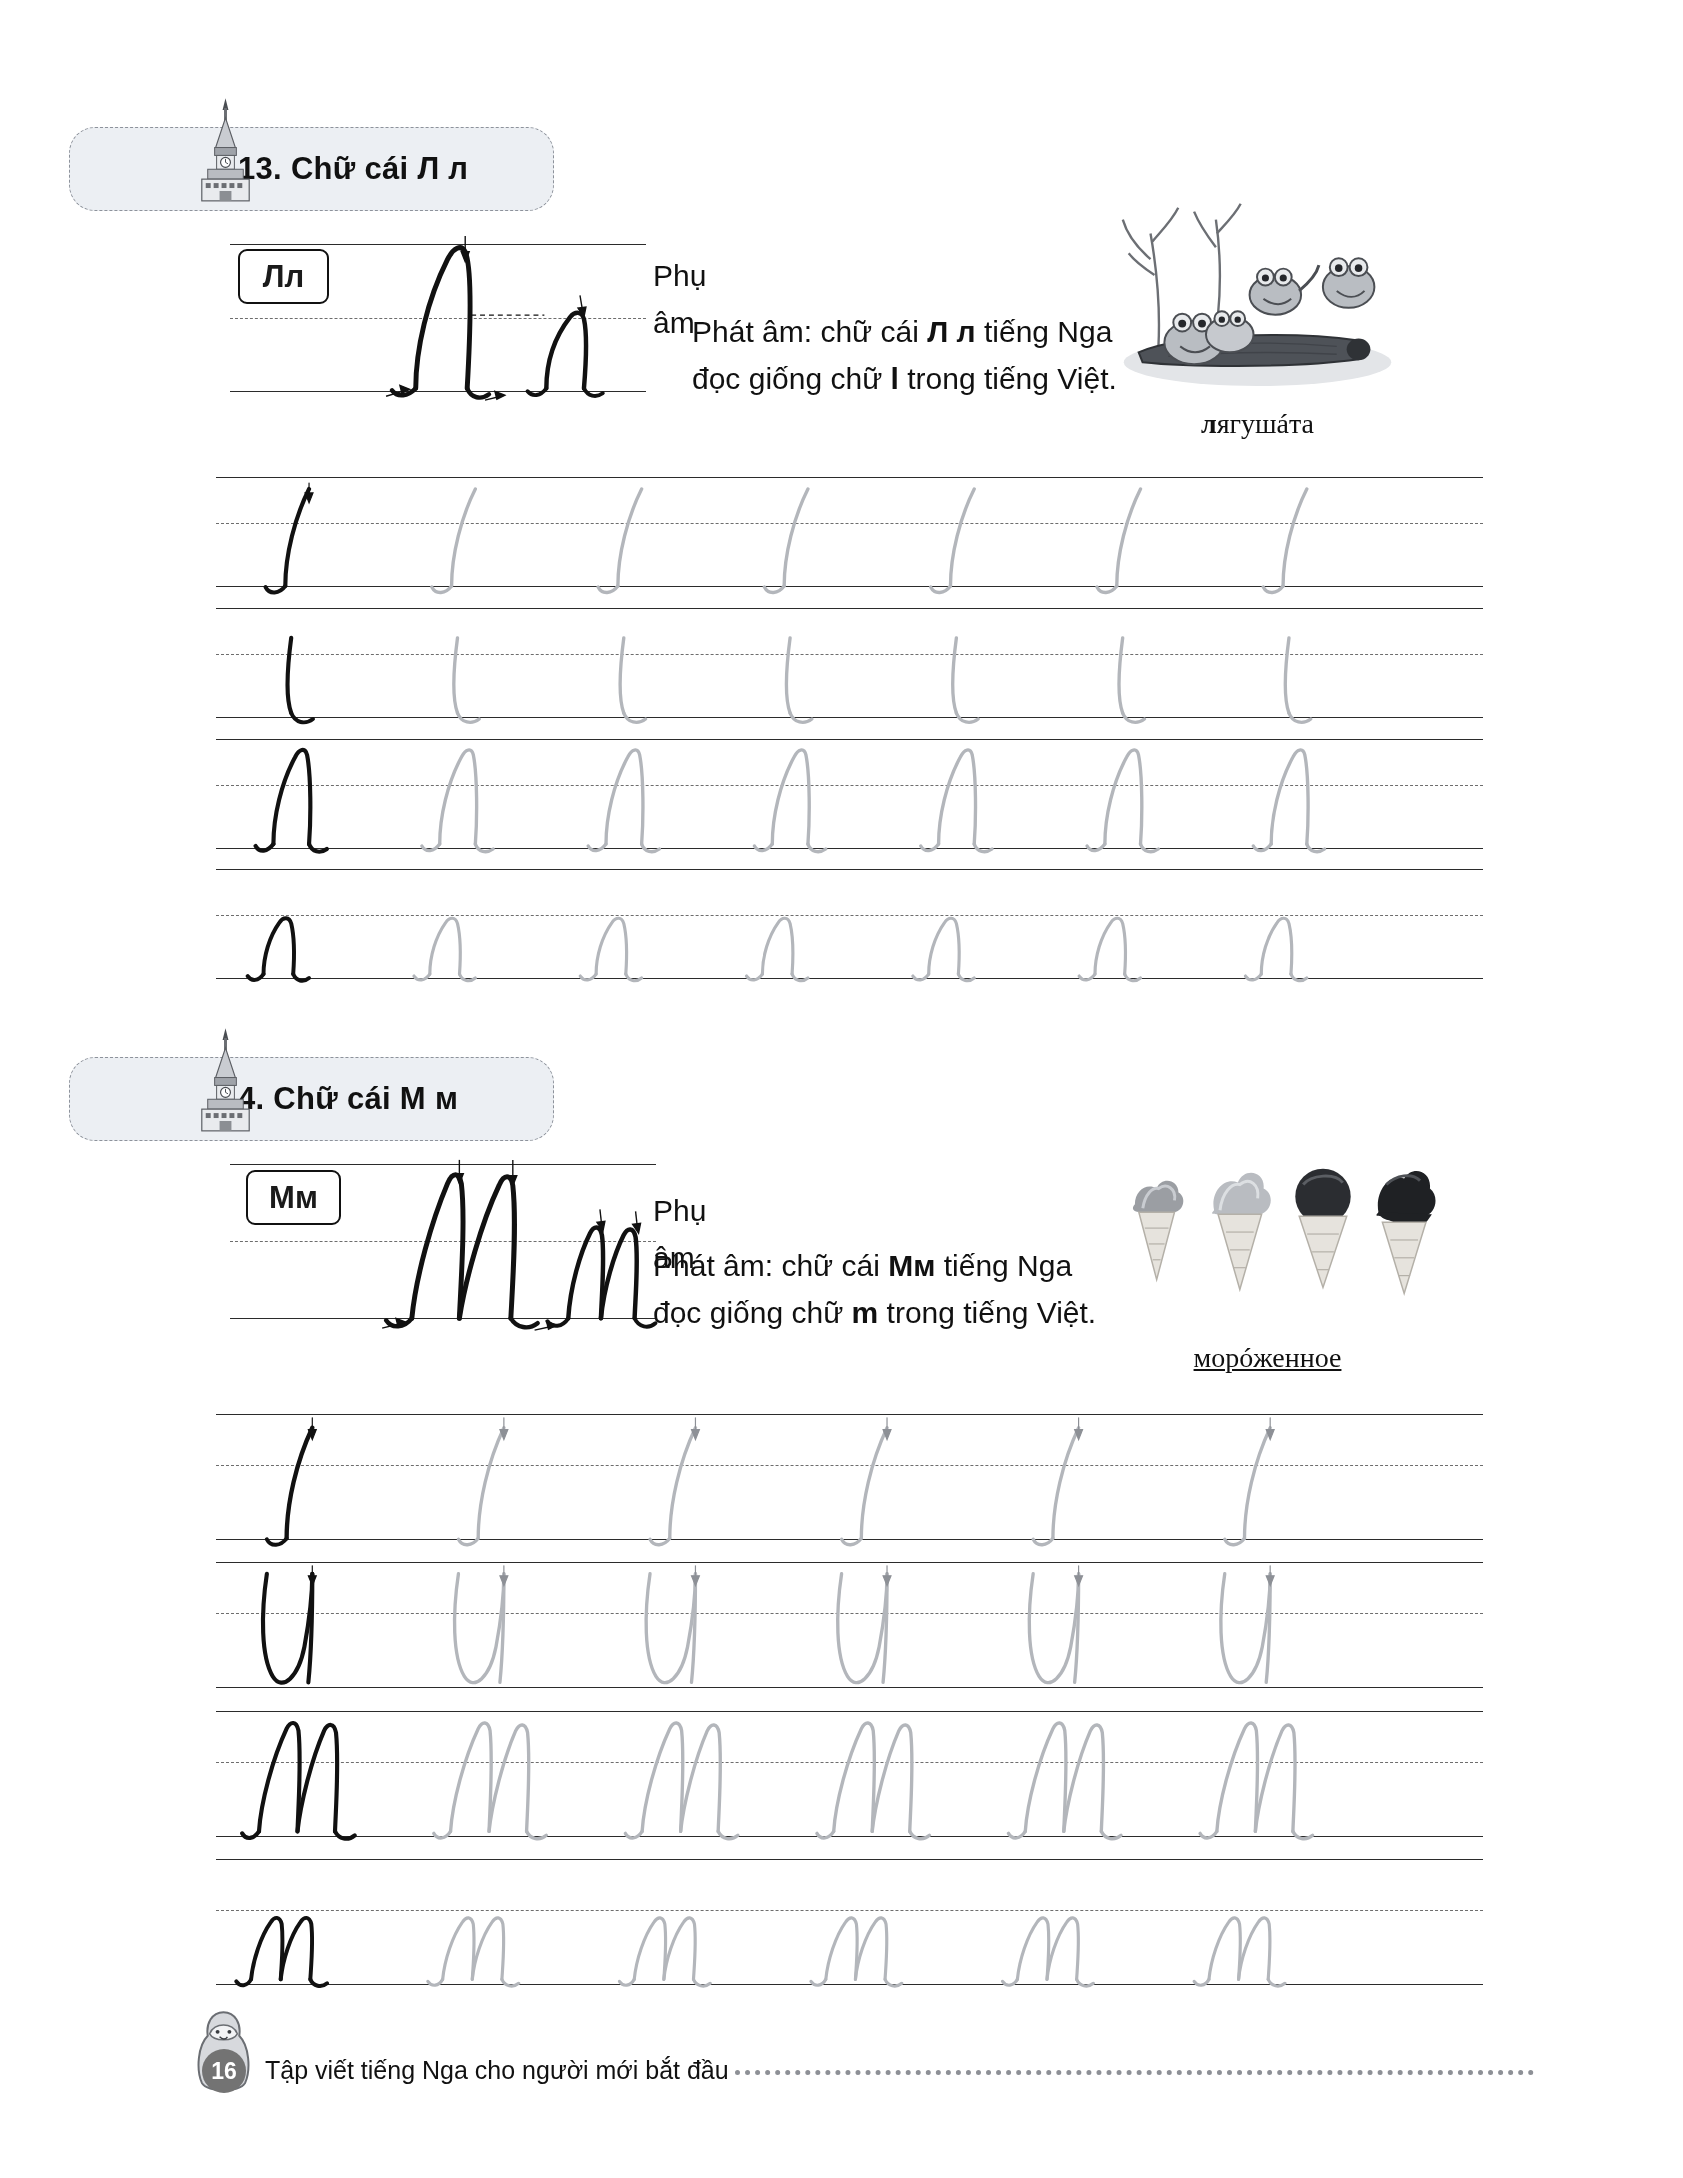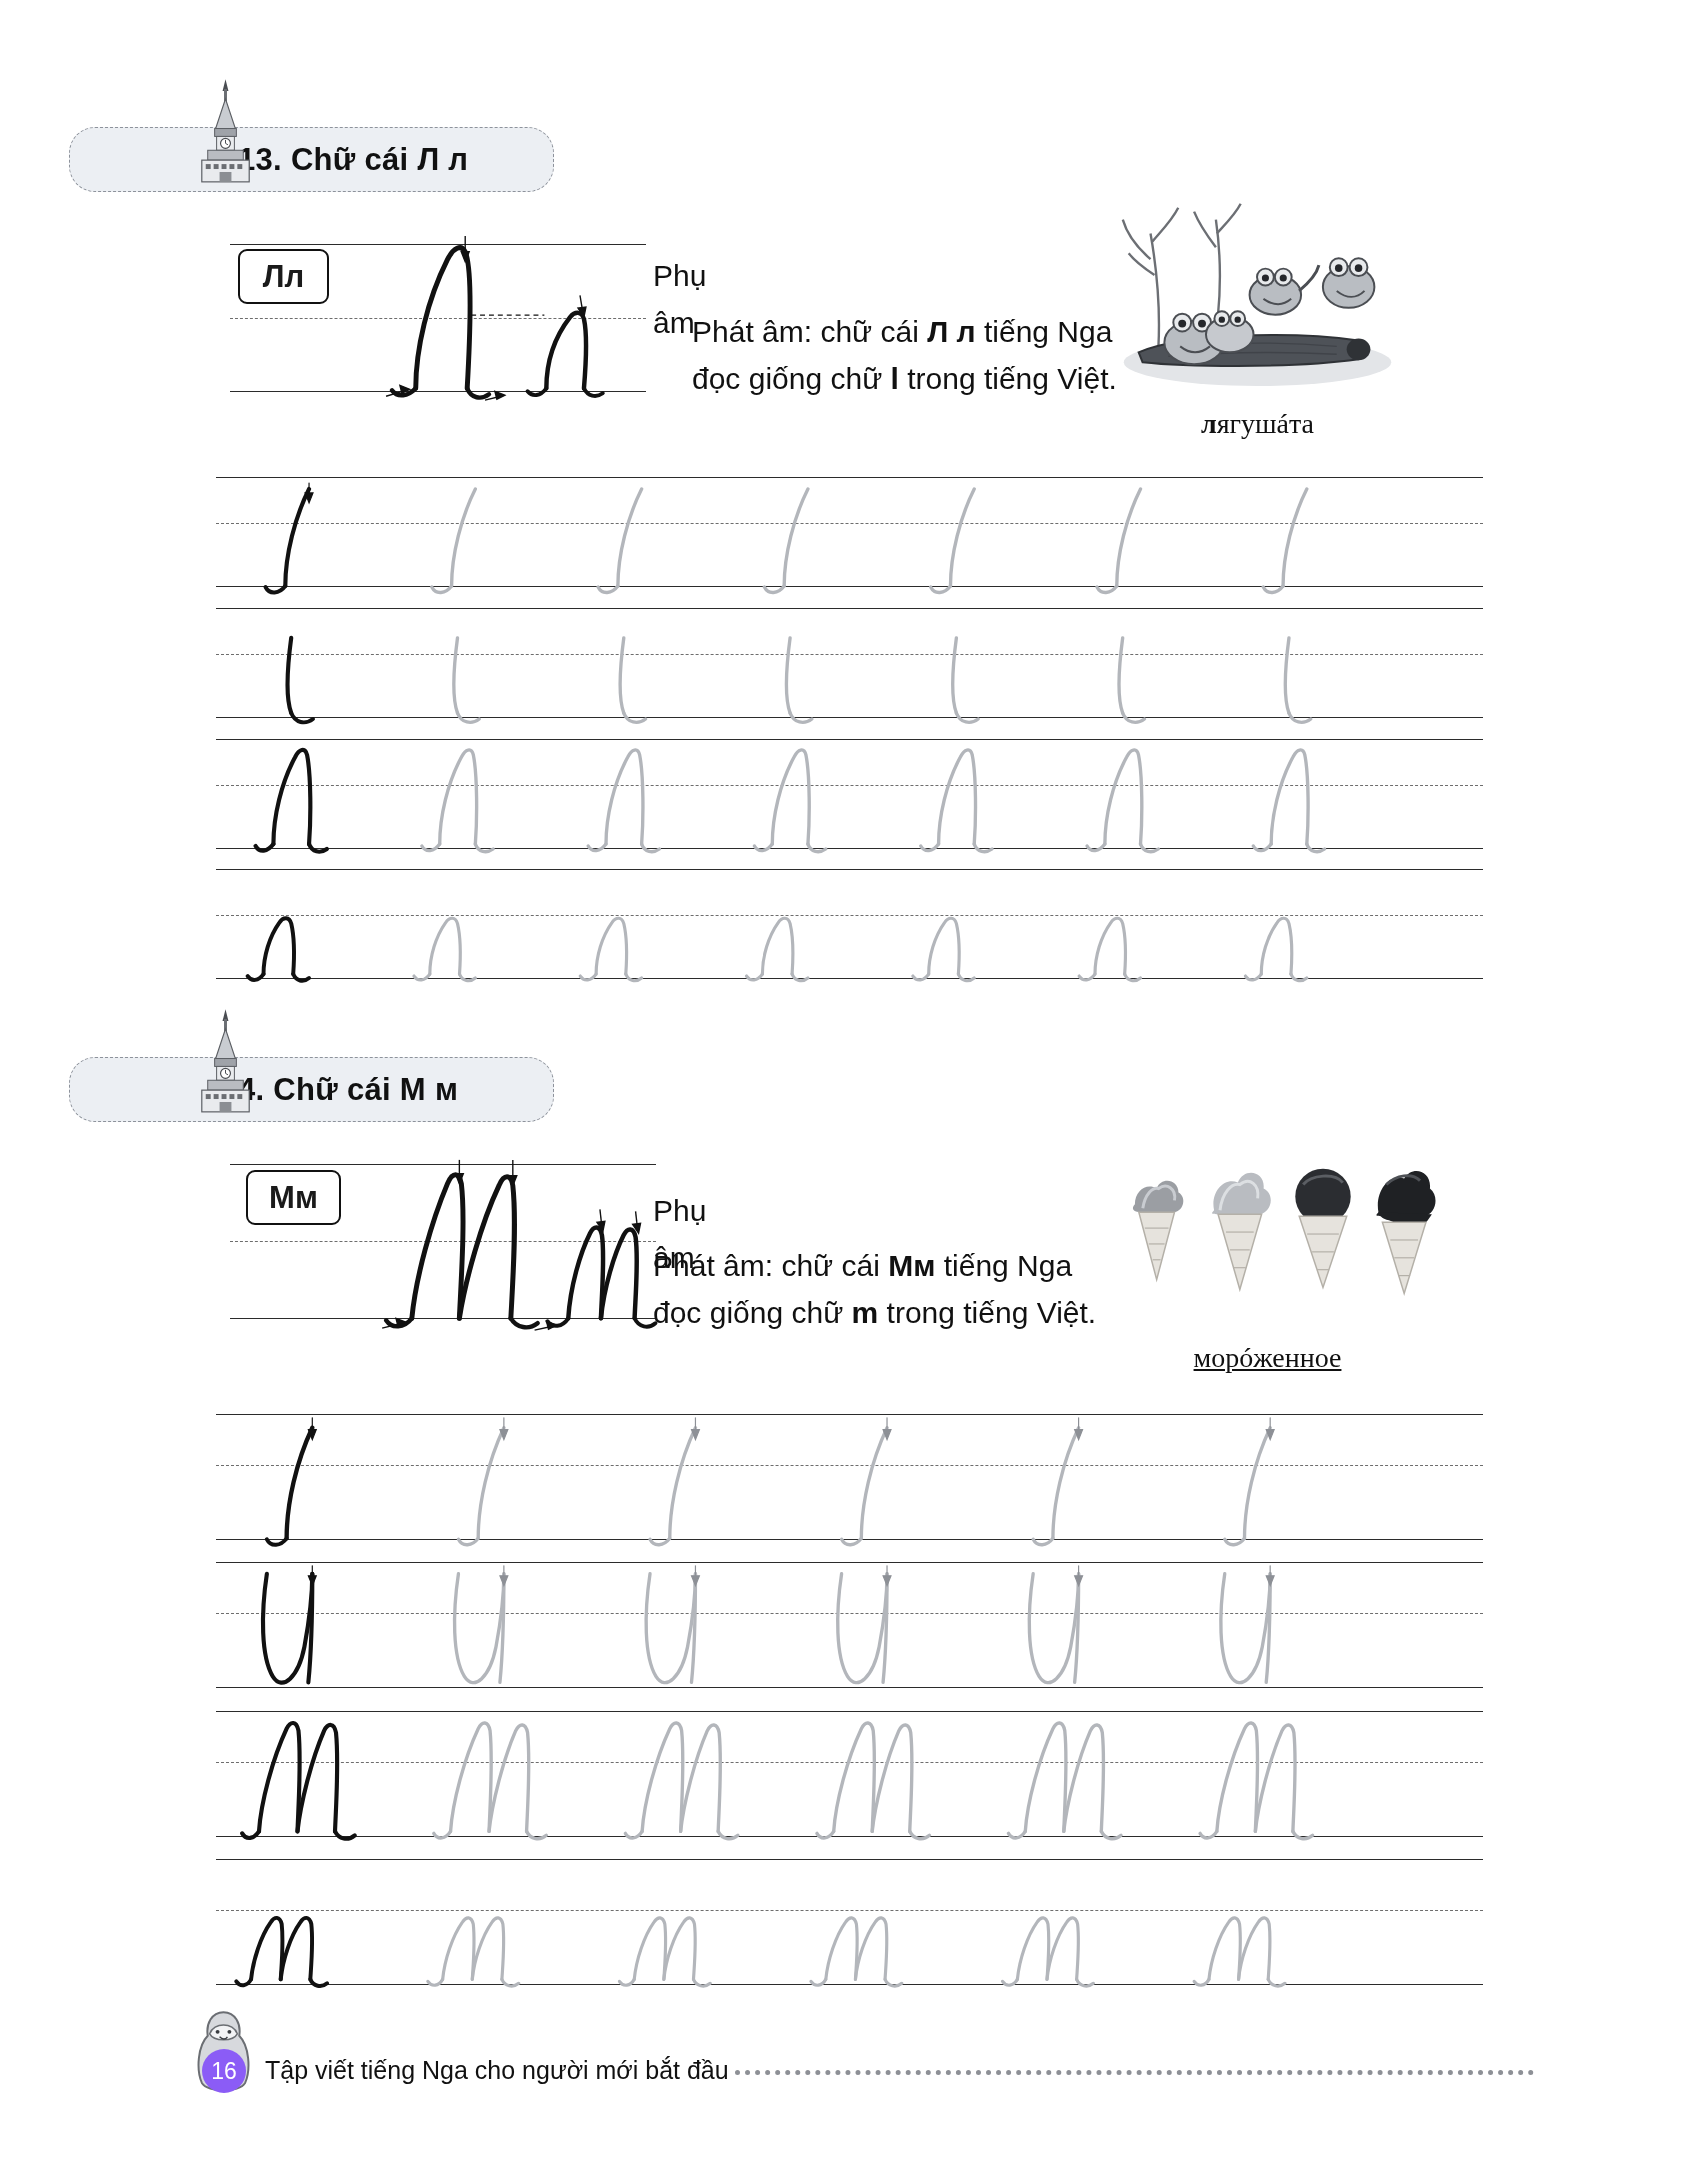--- a/index.html
+++ b/index.html
@@ -25,21 +25,21 @@
   .section-header {
     position: absolute;
     display: flex;
     align-items: center;
   }
   .header-pill {
     position: relative;
     background: #eceff3;
     border: 1px dashed #8d929b;
     border-radius: 26px;
-    height: 65px;
+    height: 84px;
     width: 485px;
     display: flex;
     align-items: center;
     padding-left: 168px;
     box-sizing: border-box;
   }
   .header-pill .title {
     font-size: 31px;
     font-weight: bold;
     letter-spacing: 0.3px;
@@ -118,24 +118,24 @@
     width: 59px;
     height: 85px;
   }
   .page-num {
     position: absolute;
     left: 202px;
     bottom: 8px;
     width: 44px;
     height: 44px;
     border-radius: 50%;
-    background: #8b5cf6;
+    background: #737373;
     color: #fff;
     font-size: 23px;
-    font-weight: normal;
+    font-weight: bold;
     display: flex;
     align-items: center;
     justify-content: center;
   }
   .footer-text {
     position: absolute;
     left: 265px;
     bottom: 16px;
     font-size: 25px;
     color: #111;

